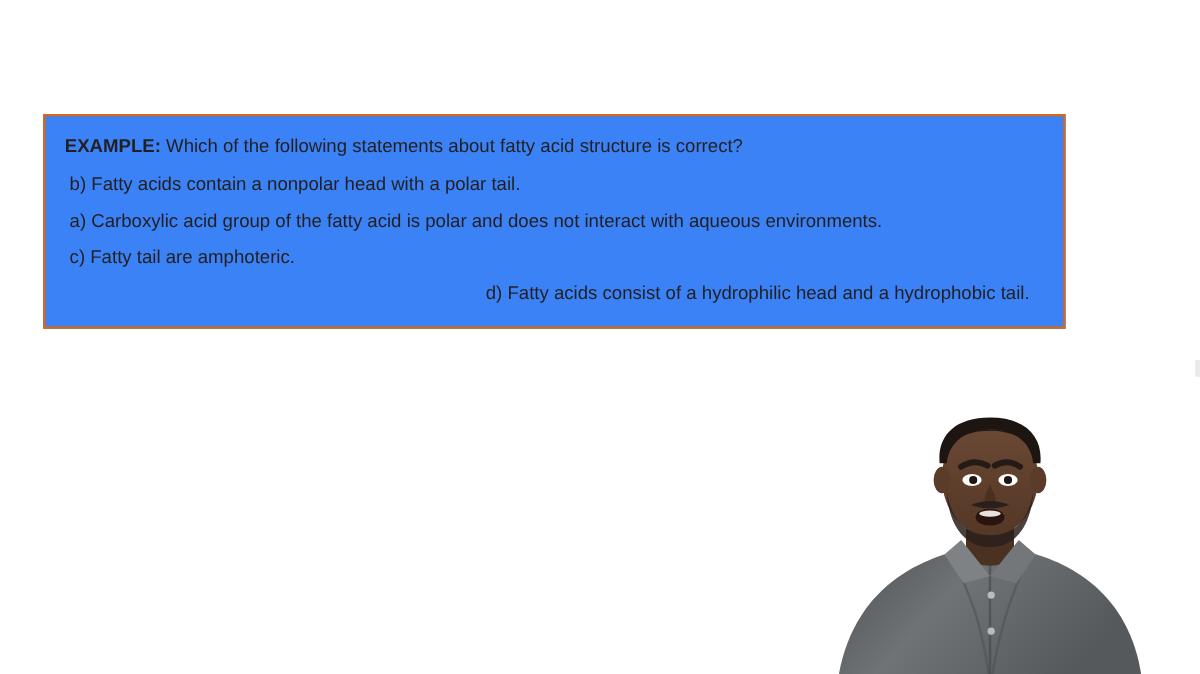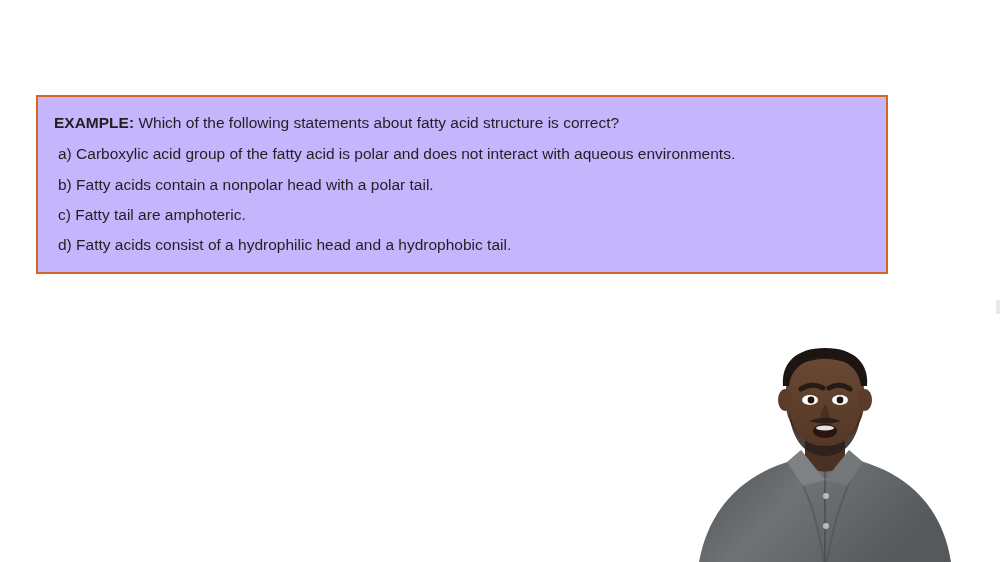--- a/index.html
+++ b/index.html
@@ -22,21 +22,21 @@
     background: #ffffff;
   }
 
   .question-box {
     position: absolute;
     left: 36px;
     top: 95px;
     width: 852px;
     box-sizing: border-box;
     border: 2px solid #d2691e;
-    background: #c4b5fd;
+    background: #3b82f6;
     padding: 14px 28px 16px 16px;
   }
 
   .q-prompt {
     font-size: 15.5px;
     line-height: 1.5;
     margin: 0 0 8px 0;
     color: #231f20;
   }
   .q-prompt .lead {
@@ -45,20 +45,21 @@
 
   .choice {
     font-size: 15.5px;
     line-height: 1.5;
     margin: 0 0 7px 0;
     color: #231f20;
     padding-left: 4px;
   }
   .choice:last-child {
     margin-bottom: 0;
+    text-align: right;
   }
 
   
   .presenter {
     position: absolute;
     right: 28px;
     bottom: 0;
     width: 295px;
     height: 228px;
     overflow: hidden;
@@ -81,22 +82,22 @@
 </head>
 <body>
 
 <div class="slide">
 
   <div class="question-box">
     <p class="q-prompt">
       <span class="lead">EXAMPLE:</span><span> Which of the following statements about fatty acid structure is correct?</span>
     </p>
 
+    <p class="choice">b) Fatty acids contain a nonpolar head with a polar tail.</p>
     <p class="choice">a) Carboxylic acid group of the fatty acid is polar and does not interact with aqueous environments.</p>
-    <p class="choice">b) Fatty acids contain a nonpolar head with a polar tail.</p>
     <p class="choice">c) Fatty tail are amphoteric.</p>
     <p class="choice">d) Fatty acids consist of a hydrophilic head and a hydrophobic tail.</p>
   </div>
 
   <div class="right-edge-notch"></div>
 
   <div class="presenter">
     <svg viewBox="0 0 295 228" xmlns="http://www.w3.org/2000/svg" aria-hidden="true">
       <defs>
         <linearGradient id="shirtGrad" x1="0" y1="0" x2="1" y2="0.4">

